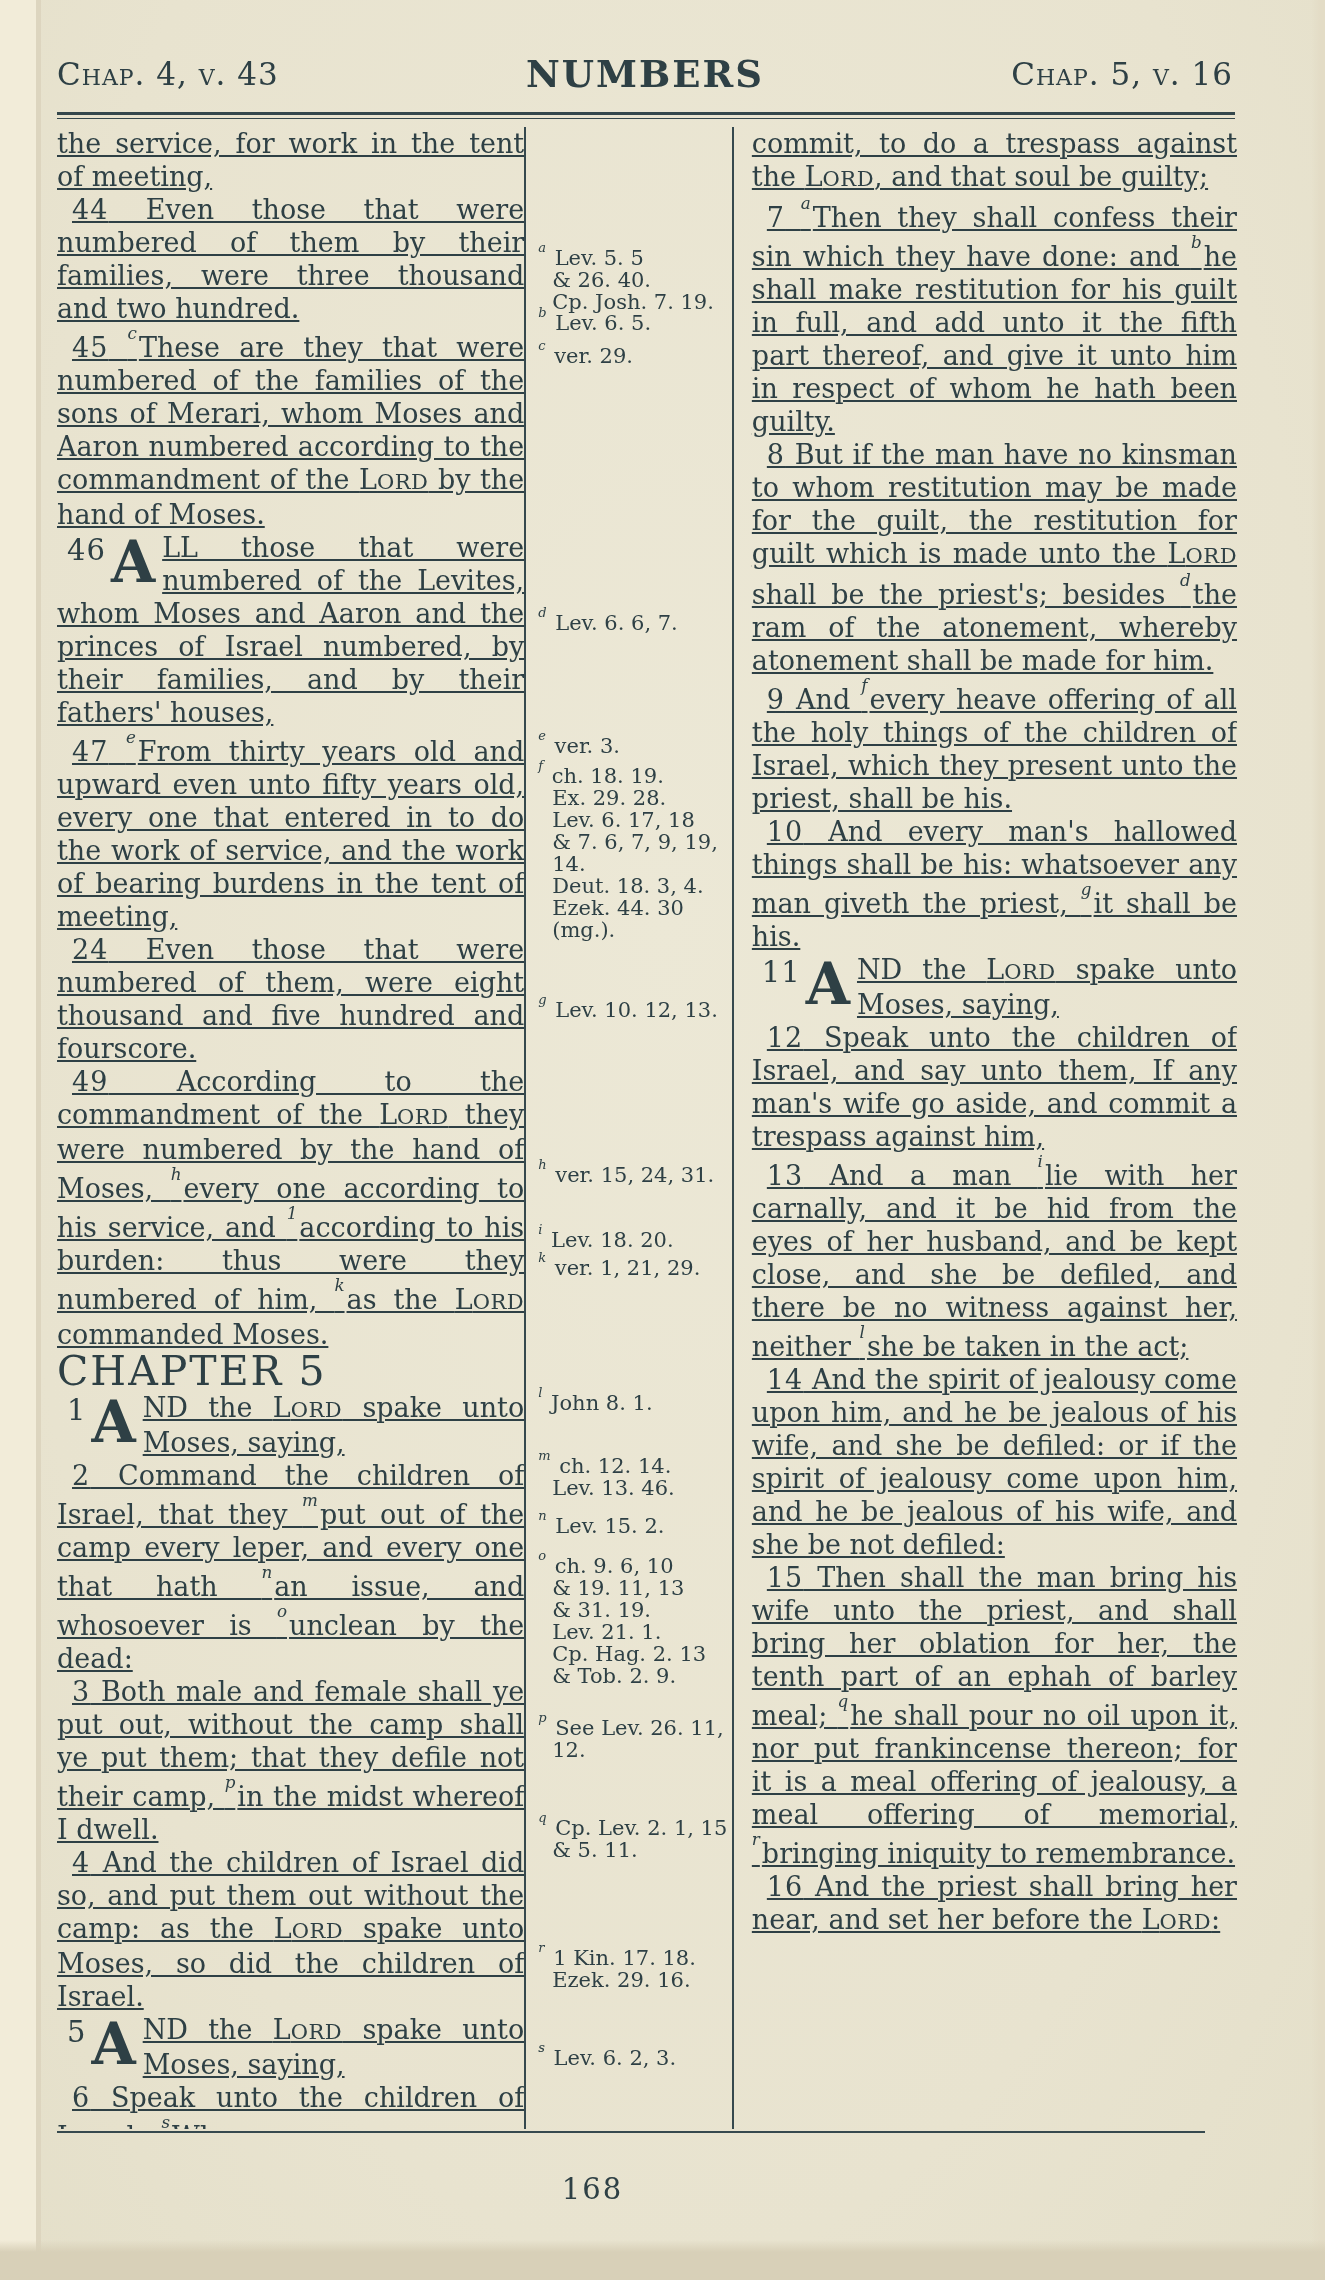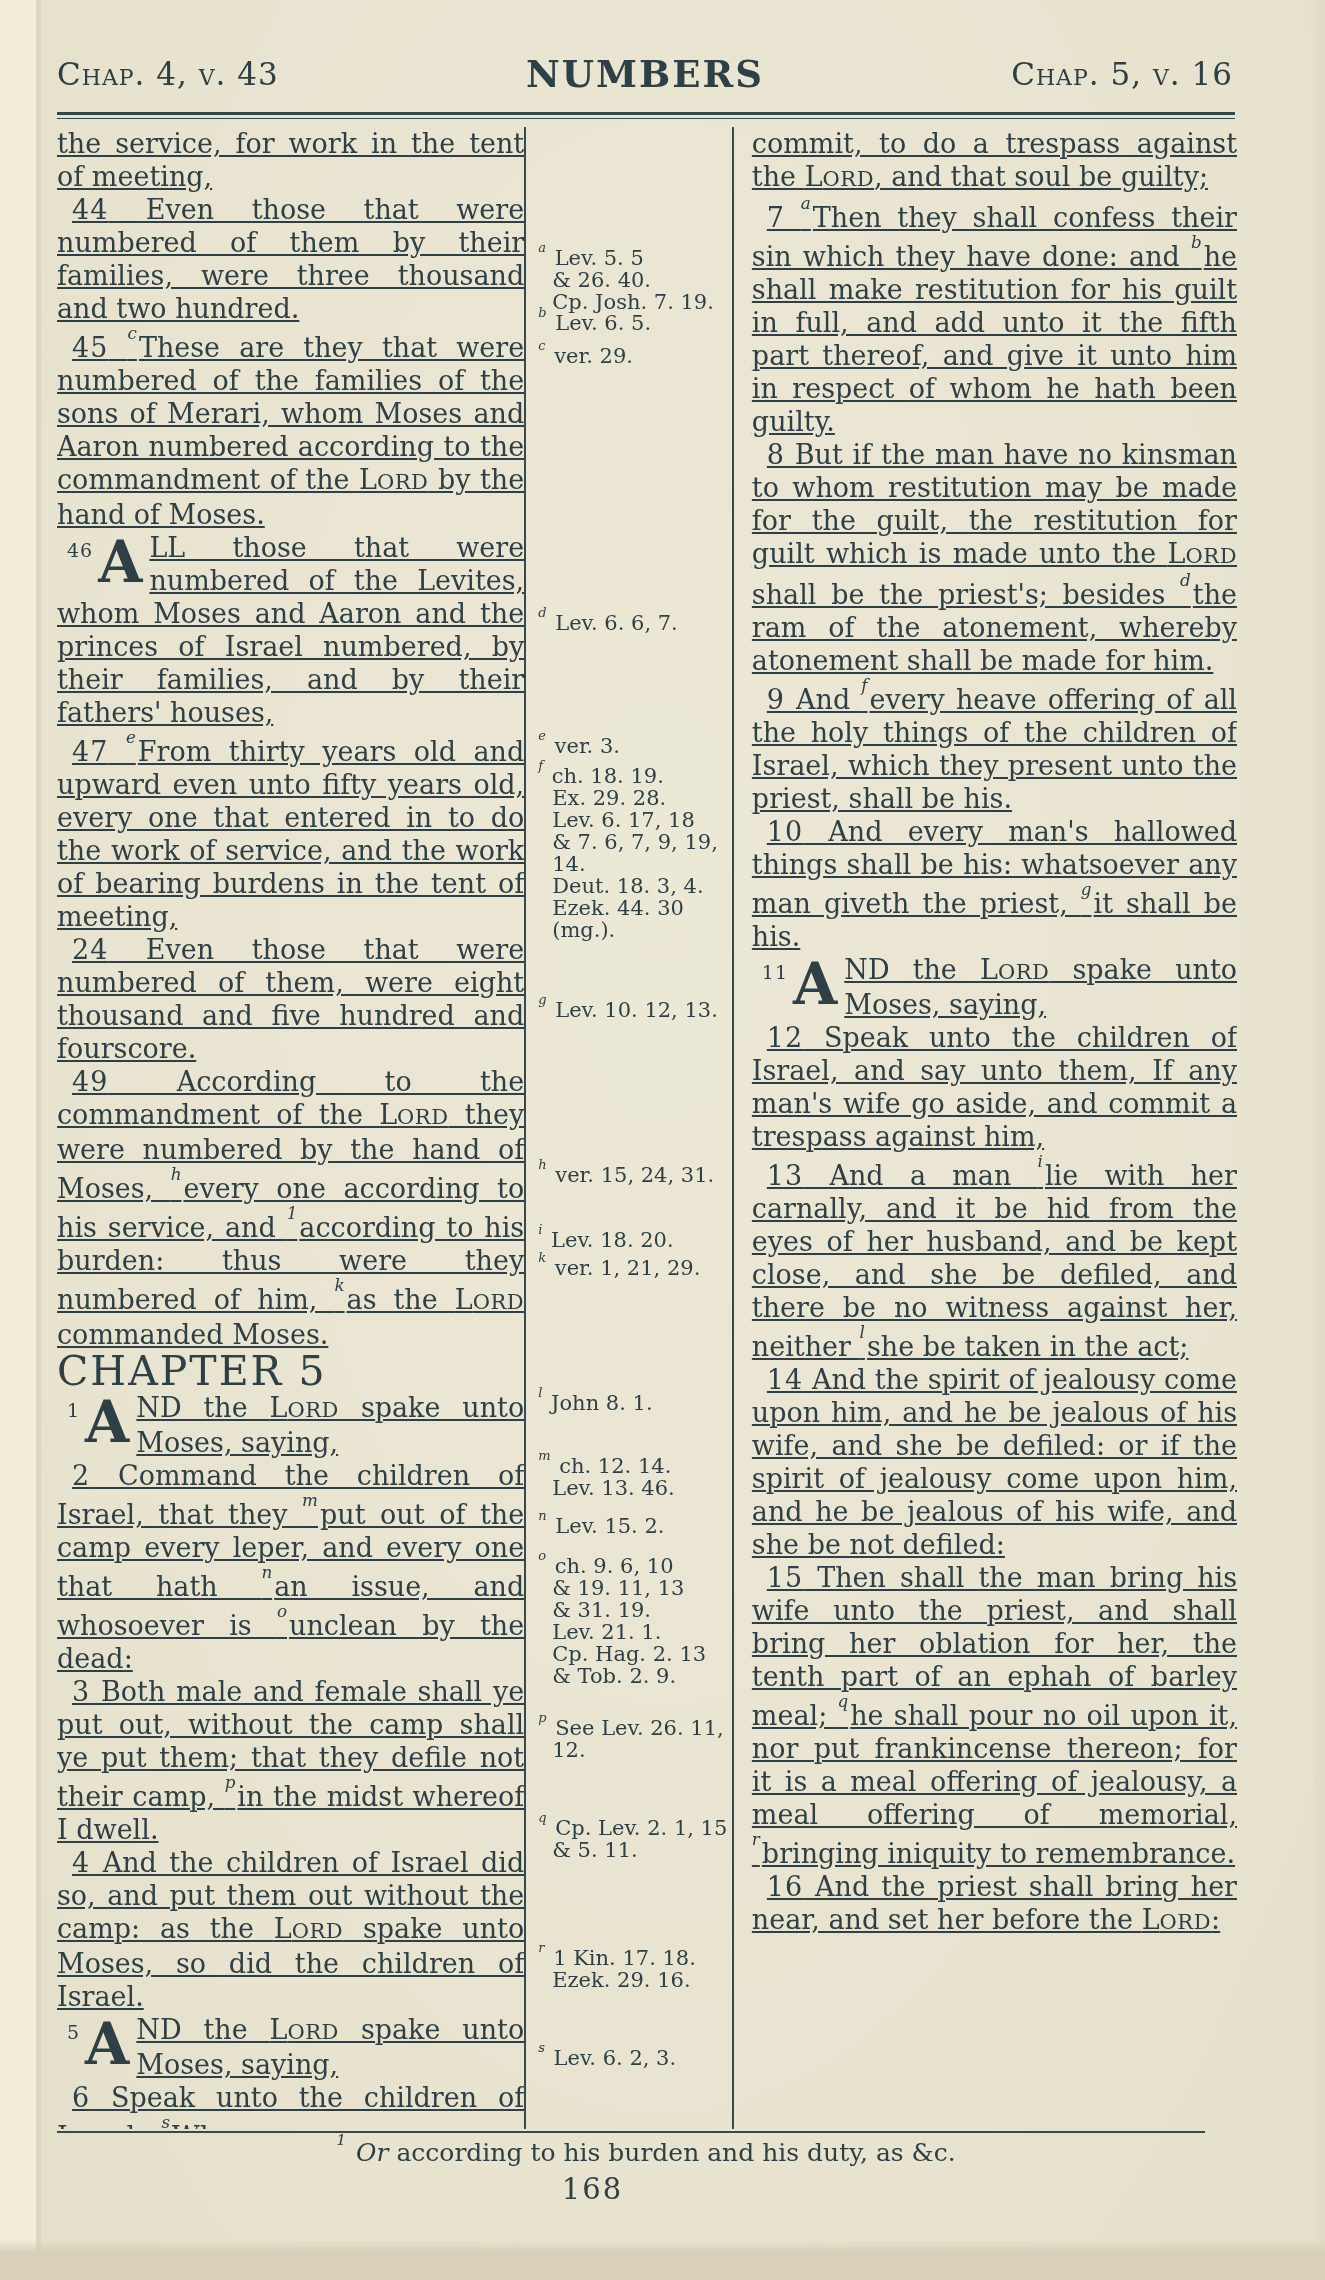--- a/index.html
+++ b/index.html
@@ -52,21 +52,21 @@
   .para.cont{text-indent:0;}
   .para.drop{text-indent:0;}
   .vnum{letter-spacing:1px;}
   .chapter-head{
     font-size:41px;line-height:40px;text-align:left;letter-spacing:2px;
   }
   .dropwrap{
     float:left;display:flex;align-items:flex-start;
     margin:3px 7px 0 0;
   }
-  .dropwrap .vnum{font-size:19px;margin:0 5px 0 10px;}
+  .dropwrap .vnum{font-size:29px;margin:0 5px 0 10px;}
   .dropcap{
     font-size:57px;line-height:56px;font-weight:bold;
   }
   sup.mark{
     font-style:italic;font-size:0.62em;
     position:relative;top:-0.45em;
     margin-right:2px;letter-spacing:0;
   }
   .lord > span{font-size:0.78em;letter-spacing:0.5px;}
   
@@ -164,21 +164,16 @@
         <p class="para verse"><span class="vnum">12</span>&nbsp;Speak unto the children of Israel, and say unto them, If any man's wife go aside, and commit a trespass against him,</p>
         <p class="para verse"><span class="vnum">13</span>&nbsp;And a man <sup class="mark">i</sup>lie with her carnally, and it be hid from the eyes of her husband, and be kept close, and she be defiled, and there be no witness against her, neither <sup class="mark">l</sup>she be taken in the act;</p>
         <p class="para verse"><span class="vnum">14</span>&nbsp;And the spirit of jealousy come upon him, and he be jealous of his wife, and she be defiled: or if the spirit of jealousy come upon him, and he be jealous of his wife, and she be not defiled:</p>
         <p class="para verse"><span class="vnum">15</span>&nbsp;Then shall the man bring his wife unto the priest, and shall bring her oblation for her, the tenth part of an ephah of barley meal; <sup class="mark">q</sup>he shall pour no oil upon it, nor put frankincense thereon; for it is a meal offering of jealousy, a meal offering of memorial, <sup class="mark">r</sup>bringing iniquity to remembrance.</p>
         <p class="para verse"><span class="vnum">16</span>&nbsp;And the priest shall bring her near, and set her before the <span class="lord">L<span>ORD</span></span>:</p>
       </div>
   </div>
 
   <div class="footnote-rule"></div>
 
-  <div class="footnote">
-    <sup class="mark">1</sup>
-    <span class="lead">Or</span>
-    <span>according to his burden and his duty, as &amp;c.</span>
-  </div>
 
   <div class="page-number">168</div>
 
 </div>
 
 </body></html>

